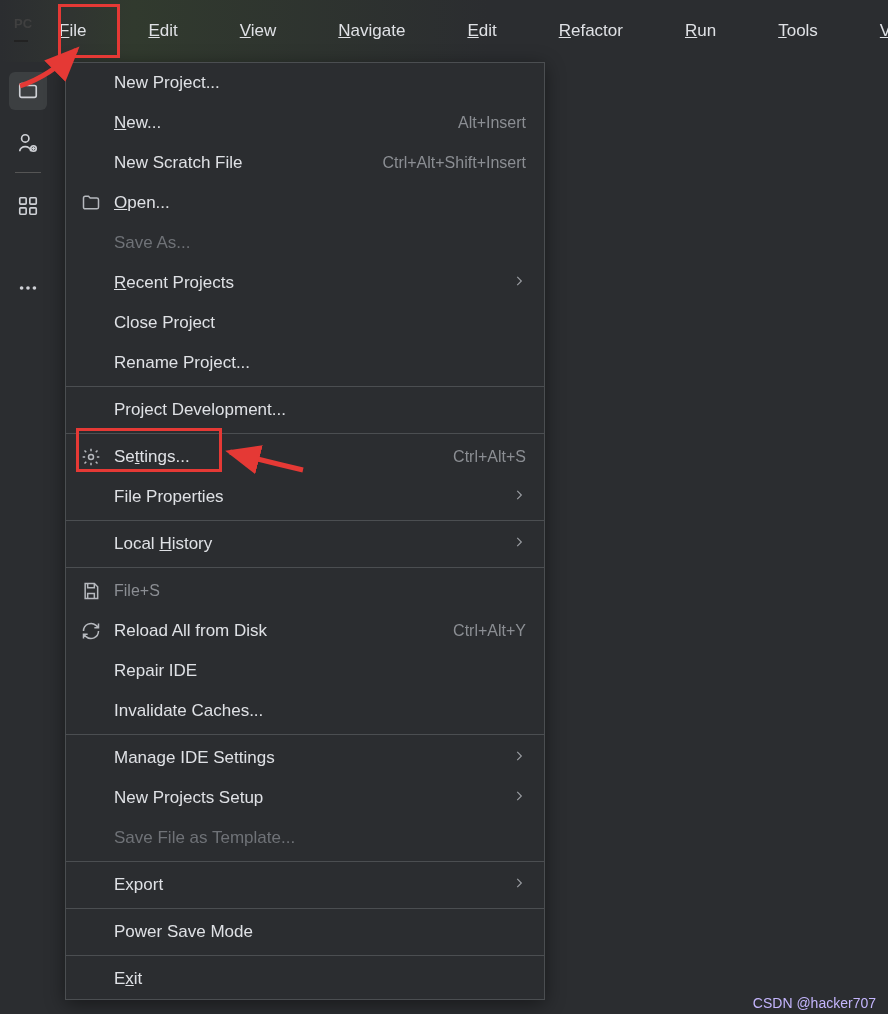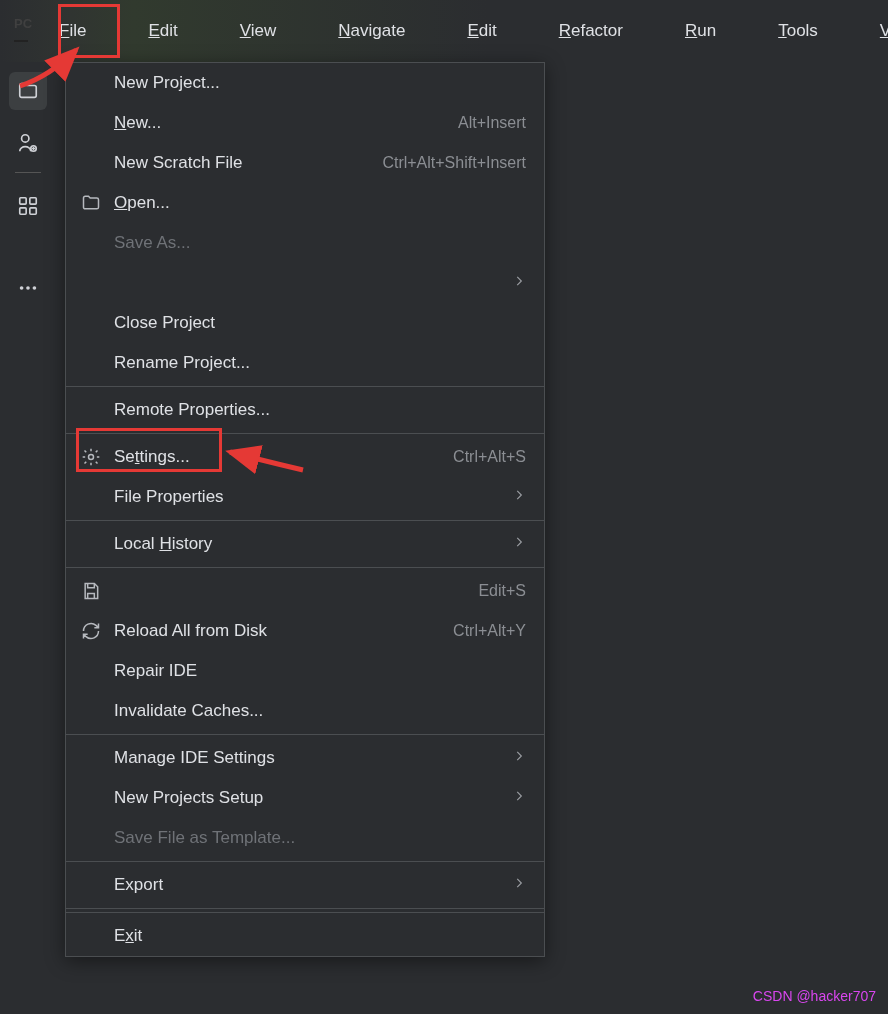--- a/index.html
+++ b/index.html
@@ -113,21 +113,20 @@
   box-shadow: 0 4px 18px rgba(0,0,0,0.45);
 }
 .menu-item {
   display: flex;
   align-items: center;
   height: 40px;
   padding: 0 18px 0 48px;
   position: relative;
   cursor: pointer;
   color: #dfe1e5;
-  justify-content: flex-end;
 }
 .menu-item.disabled { color: #6f7277; cursor: default; }
 .menu-item .micon {
   position: absolute;
   left: 14px;
   top: 50%;
   transform: translateY(-50%);
   width: 22px;
   height: 22px;
   display: flex;
@@ -145,22 +144,22 @@
 .menu-sep {
   height: 1px;
   background: #4b4e51;
   margin: 3px 0;
 }
 
 
 .watermark {
   position: absolute;
   right: 12px;
-  bottom: 10px;
-  color: #d946ef;
+  bottom: 3px;
+  color: #c4b5fd;
   font-size: 14px;
   margin-top: 20px;
 }
 </style>
 </head>
 <body>
 
 <div class="menubar">
   <div class="app-logo">
       <span>PC</span>
@@ -228,36 +227,37 @@
       <svg width="20" height="20" viewBox="0 0 24 24" fill="none" stroke="currentColor" stroke-width="1.8">
           <path d="M3 6a2 2 0 0 1 2-2h4l2 2h8a2 2 0 0 1 2 2v9a2 2 0 0 1-2 2H5a2 2 0 0 1-2-2z"></path>
         </svg>
     </span>
     <span class="label"><span class="ul">O</span>pen...</span>
   </div>
   <div class="menu-item disabled">
     <span class="label">Save As...</span>
   </div>
   <div class="menu-item">
+    <span class="label"><span class="ul">R</span>ecent Projects</span>
     <span class="sub">
       <svg width="14" height="14" viewBox="0 0 24 24" fill="none" stroke="currentColor" stroke-width="2">
           <path d="M9 5l7 7-7 7"></path>
         </svg>
     </span>
   </div>
   <div class="menu-item">
     <span class="label">Close Project</span>
   </div>
   <div class="menu-item">
     <span class="label">Rename Project...</span>
   </div>
   <div class="menu-sep"></div>
 
   <div class="menu-item">
-    <span class="label">Remote Properties...</span>
+    <span class="label">Project Development...</span>
   </div>
   <div class="menu-sep"></div>
 
   <div class="menu-item">
     <span class="micon">
       <svg width="20" height="20" viewBox="0 0 24 24" fill="none" stroke="currentColor" stroke-width="1.8">
           <circle cx="12" cy="12" r="3"></circle>
           <path d="M12 2v3M12 19v3M4.2 4.2l2.1 2.1M17.7 17.7l2.1 2.1M2 12h3M19 12h3M4.2 19.8l2.1-2.1M17.7 6.3l2.1-2.1"></path>
         </svg>
     </span>
@@ -284,21 +284,21 @@
   </div>
   <div class="menu-sep"></div>
 
   <div class="menu-item">
     <span class="micon">
       <svg width="20" height="20" viewBox="0 0 24 24" fill="none" stroke="currentColor" stroke-width="1.8">
           <path d="M5 3h11l4 4v14H5z"></path>
           <path d="M8 3v5h8V3M8 21v-6h8v6"></path>
         </svg>
     </span>
-    <span class="shortcut">Edit+S</span>
+    <span class="shortcut">File+S</span>
   </div>
   <div class="menu-item">
     <span class="micon">
       <svg width="20" height="20" viewBox="0 0 24 24" fill="none" stroke="currentColor" stroke-width="1.8">
           <path d="M3 12a9 9 0 0 1 15-6.7L21 8M21 3v5h-5M21 12a9 9 0 0 1-15 6.7L3 16M3 21v-5h5"></path>
         </svg>
     </span>
     <span class="label">Reload All from Disk</span>
     <span class="shortcut">Ctrl+Alt+Y</span>
   </div>
@@ -334,20 +334,23 @@
   <div class="menu-item">
     <span class="label">Export</span>
     <span class="sub">
       <svg width="14" height="14" viewBox="0 0 24 24" fill="none" stroke="currentColor" stroke-width="2">
           <path d="M9 5l7 7-7 7"></path>
         </svg>
     </span>
   </div>
   <div class="menu-sep"></div>
 
+  <div class="menu-item">
+    <span class="label">Power Save Mode</span>
+  </div>
   <div class="menu-sep"></div>
 
   <div class="menu-item">
     <span class="label">E<span class="ul">x</span>it</span>
   </div>
 </div>
 
 <div class="red-box" style="left:58px; top:4px; width:62px; height:54px;"></div>
 
 <div class="red-box" style="left:76px; top:428px; width:146px; height:44px;"></div>

